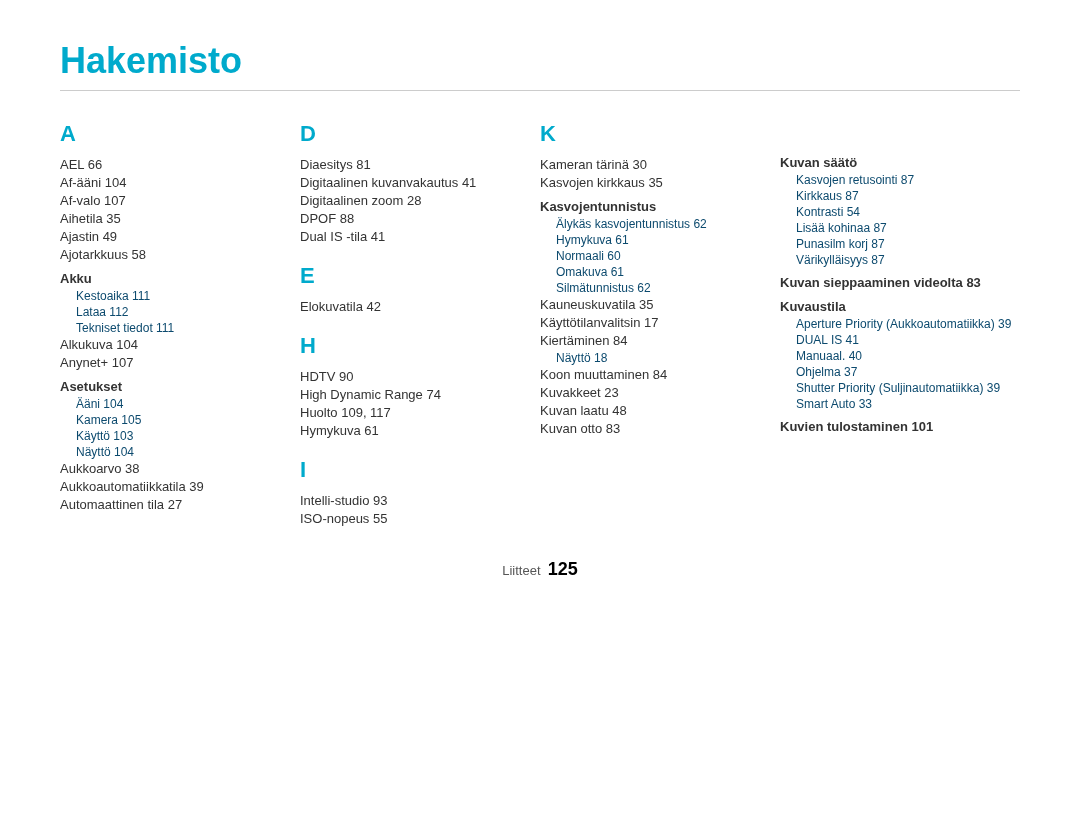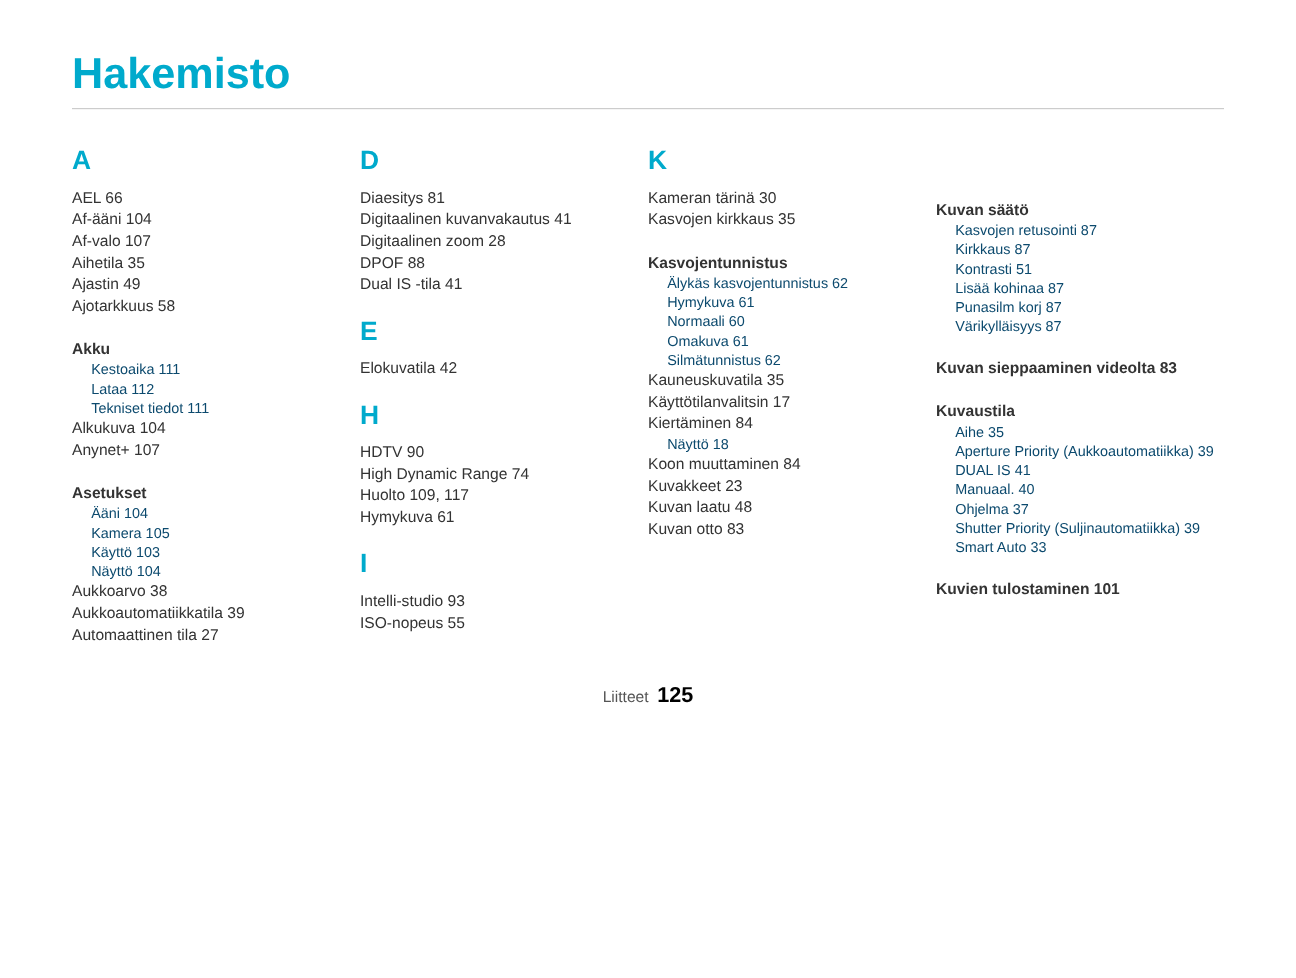--- a/index.html
+++ b/index.html
@@ -32,21 +32,21 @@
       font-size: 22px;
       font-weight: bold;
       color: #00aacc;
       margin-bottom: 10px;
     }
     .main-entry {
       font-size: 13px;
       font-weight: bold;
       color: #333;
       margin-bottom: 3px;
-      margin-top: 18px;
+      margin-top: 6px;
     }
     .main-entry-inline {
       font-size: 13px;
       color: #333;
       margin-bottom: 3px;
     }
     .sub-entry {
       font-size: 12px;
       color: #0c4a6e;
       margin-left: 16px;
@@ -136,27 +136,26 @@
       <div class="main-entry-inline">Koon muuttaminen  84</div>
       <div class="main-entry-inline">Kuvakkeet  23</div>
       <div class="main-entry-inline">Kuvan laatu  48</div>
       <div class="main-entry-inline">Kuvan otto  83</div>
     </div>
     <div class="col">
       <div style="height: 28px;"></div>
       <div class="main-entry">Kuvan säätö</div>
       <div class="sub-entry">Kasvojen retusointi  87</div>
       <div class="sub-entry">Kirkkaus  87</div>
-      <div class="sub-entry">Kontrasti  51</div>
+      <div class="sub-entry">Kontrasti  54</div>
       <div class="sub-entry">Lisää kohinaa  87</div>
       <div class="sub-entry">Punasilm korj  87</div>
       <div class="sub-entry">Värikylläisyys  87</div>
       <div class="main-entry">Kuvan sieppaaminen videolta  83</div>
       <div class="main-entry">Kuvaustila</div>
-      <div class="sub-entry">Aihe  35</div>
       <div class="sub-entry">Aperture Priority (Aukkoautomatiikka)  39</div>
       <div class="sub-entry">DUAL IS  41</div>
       <div class="sub-entry">Manuaal.  40</div>
       <div class="sub-entry">Ohjelma  37</div>
       <div class="sub-entry">Shutter Priority (Suljinautomatiikka)  39</div>
       <div class="sub-entry">Smart Auto  33</div>
       <div class="main-entry">Kuvien tulostaminen  101</div>
     </div>
   </div>
 

